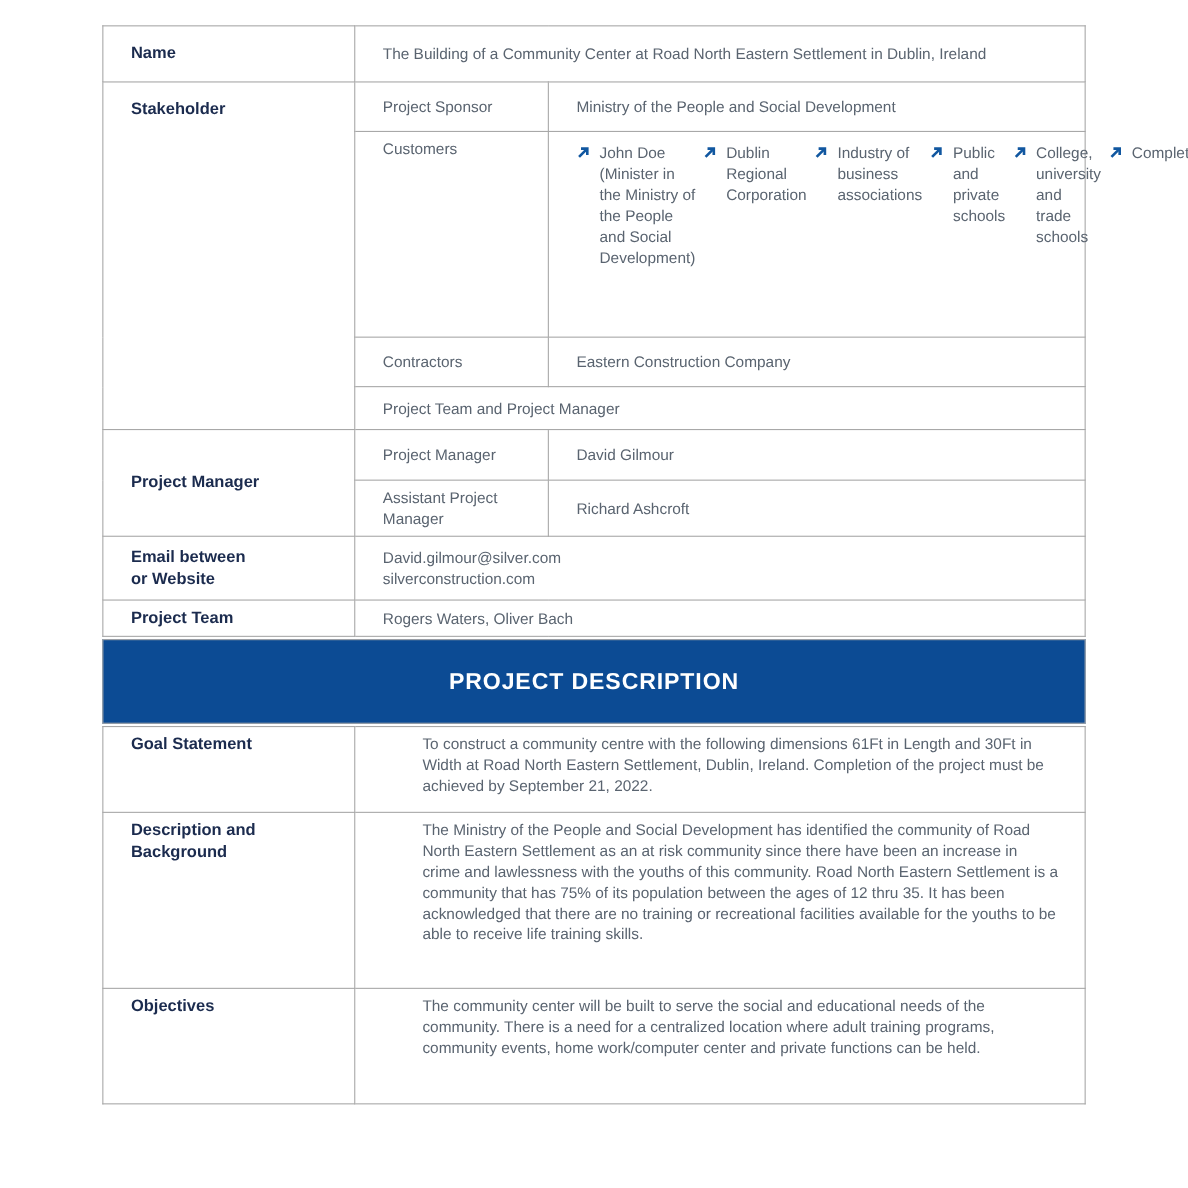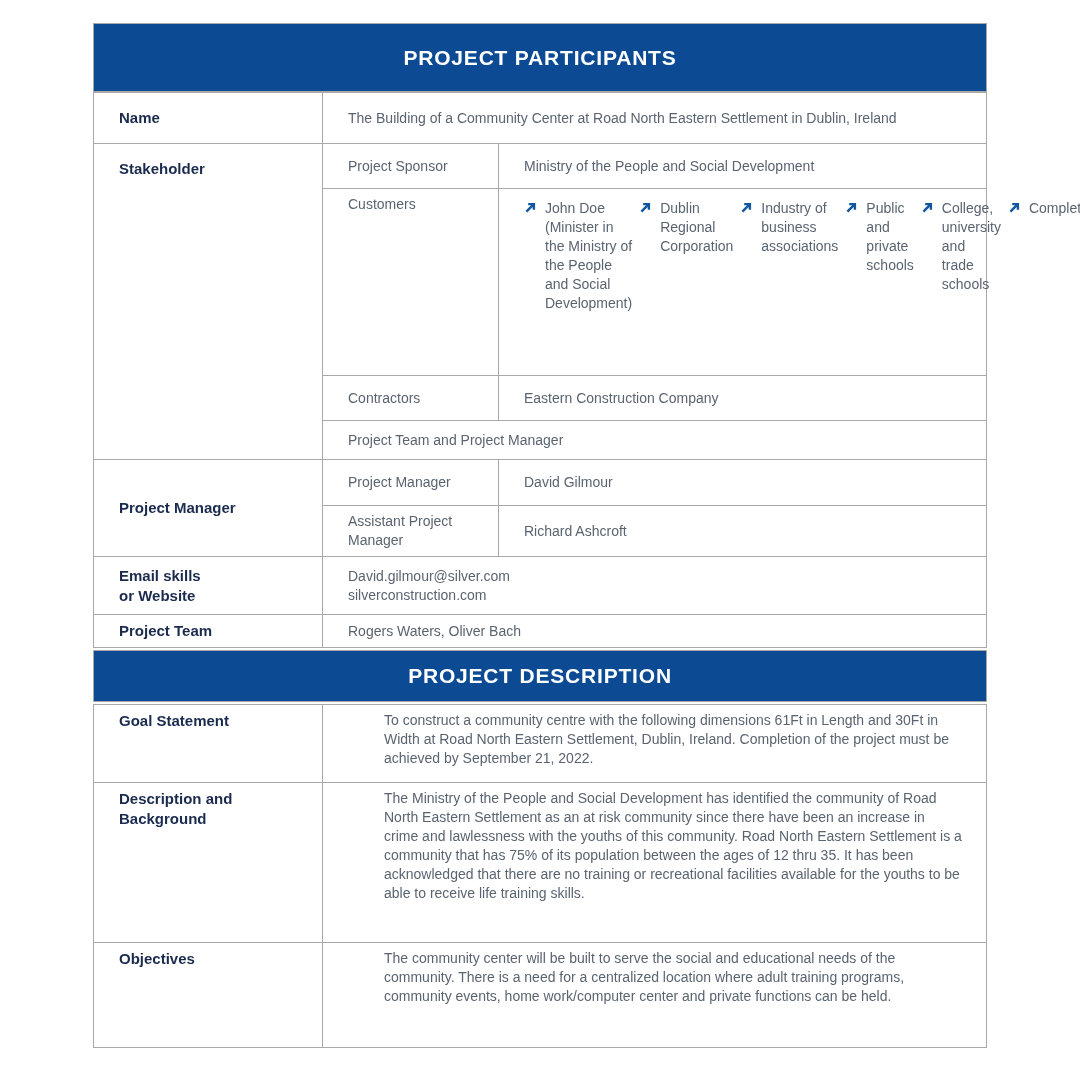--- a/index.html
+++ b/index.html
@@ -12,21 +12,21 @@
   .doc { position:absolute; left:93px; top:23px; width:894px; }
 
   .banner {
     height:69px;
     background:var(--header-bg,#0c4b94);
     border:1px solid var(--border,#a8a8a8);
     color:var(--title-text,#ffffff);
     display:flex; align-items:center; justify-content:center;
     font-weight:bold; font-size:21px; letter-spacing:0.8px;
   }
-  .banner.second { height:52px; margin-top:2px; margin-bottom:2px; }
+  .banner.second { height:77px; margin-top:2px; margin-bottom:2px; }
 
   table { border-collapse:collapse; width:100%; table-layout:fixed; }
   td {
     border:1px solid var(--border,#a8a8a8);
     color:var(--body-text,#5a6470);
     font-size:14px; line-height:19px;
     vertical-align:middle;
     padding:6px 14px 6px 25px;
   }
   td.label {
@@ -52,23 +52,20 @@
   .cust-list { display:flex; gap:7px; padding-top:4px; }
   .cust-item { display:flex; align-items:flex-start; gap:9px; max-width:445px; }
   .ne-arrow { color:var(--bullet-arrow,#1157a0); flex:0 0 auto; margin-top:3px; }
   .ne-arrow svg { width:12px; height:12px; display:block; }
 </style>
 </head>
 <body>
 
 <div class="doc">
 
-  <div class="banner">
-    <span>PROJECT PARTICIPANTS</span>
-  </div>
 
   <table>
     <colgroup>
         <col style="width:229px">
         <col style="width:176px">
         <col>
       </colgroup>
 
     <tbody>
         <tr class="r-name">
@@ -161,21 +158,21 @@
       <td>David Gilmour</td>
     </tr>
 
     <tr class="r-apm">
       <td>Assistant Project Manager</td>
       <td>Richard Ashcroft</td>
     </tr>
 
     <tr class="r-email">
       <td class="label">
-        <div>Email skills</div>
+        <div>Email between</div>
         <div>or Website</div>
       </td>
       <td colspan="2">
         <div>David.gilmour@silver.com</div>
         <div>silverconstruction.com</div>
       </td>
     </tr>
 
     <tr class="r-team">
       <td class="label">Project Team</td>

